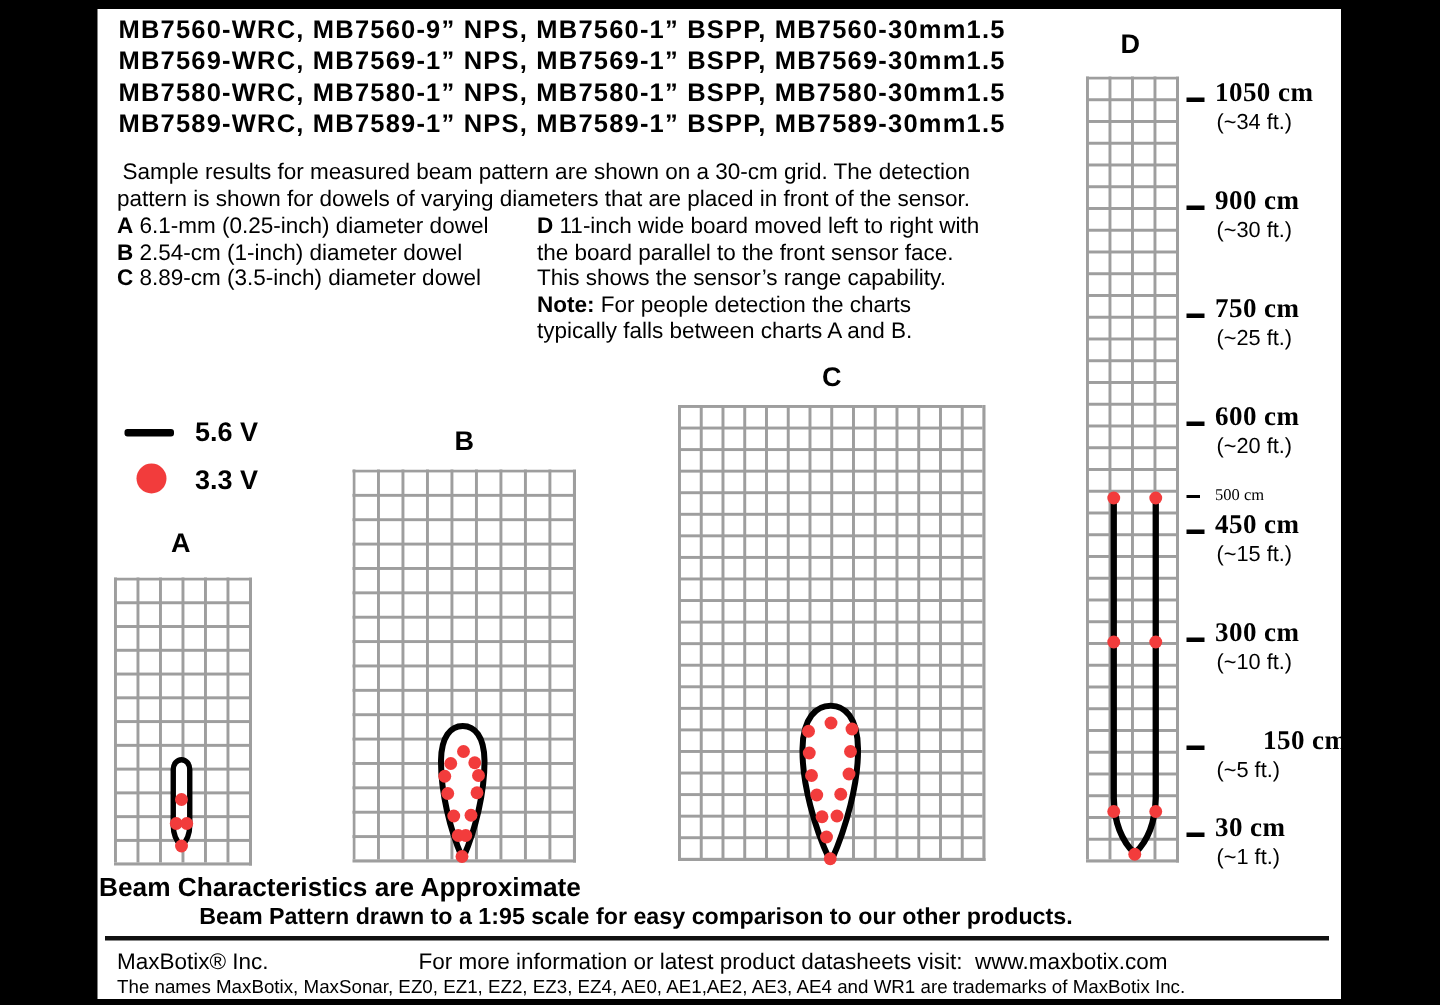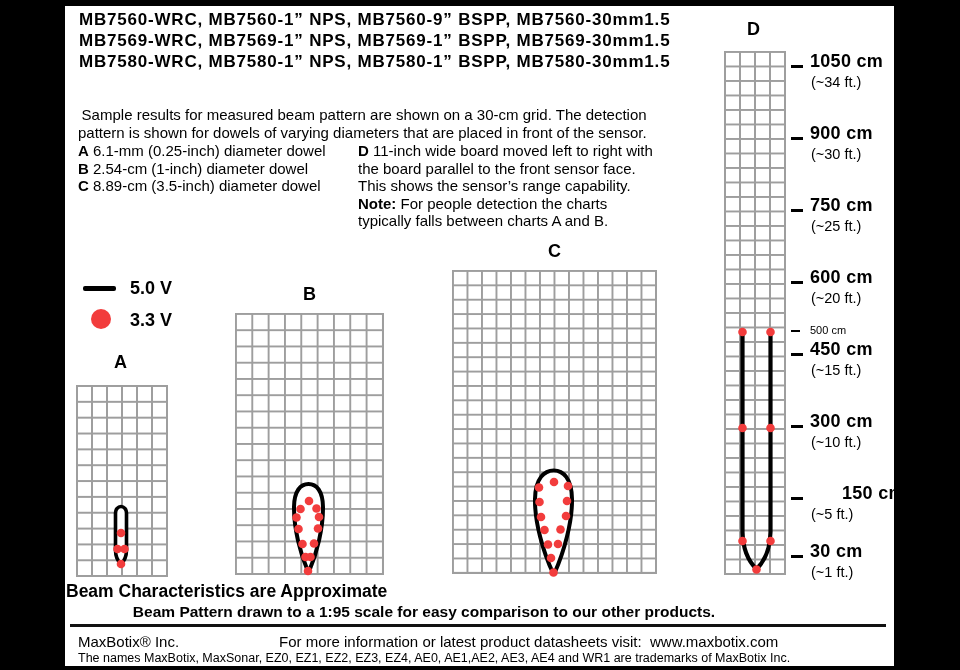--- a/index.html
+++ b/index.html
@@ -14,39 +14,40 @@
   #legend-line-swatch{left:83px;top:286px;width:33px;height:5px;background:#000;border-radius:2px;}
   #legend-dot-swatch{left:91px;top:309px;width:20px;height:20px;border-radius:50%;}
   .legend-label{font-weight:bold;font-size:18px;white-space:nowrap;}
   .chart-label{position:absolute;font-weight:bold;font-size:18px;z-index:4;}
   .grid{position:absolute;z-index:1;background-color:#fff;
         background-image:linear-gradient(to right,#9e9e9e 2px,transparent 2px),
                          linear-gradient(to bottom,#9e9e9e 2px,transparent 2px);
         border-right:2px solid #9e9e9e;border-bottom:2px solid #9e9e9e;}
   #beam-layer{position:absolute;left:0;top:0;z-index:3;pointer-events:none;}
   .tick{position:absolute;background:#000;z-index:4;}
-  .cm-label{position:absolute;font-weight:bold;font-size:18px;letter-spacing:0.3px;white-space:nowrap;z-index:4;}
+  .cm-label{position:absolute;font-weight:bold;font-size:18px;letter-spacing:0.3px;white-space:nowrap;z-index:4;font-family:Liberation Serif, serif;}
   .cm-label.small{font-weight:normal;font-size:11px;letter-spacing:0;}
   .ft-label{position:absolute;font-size:14.5px;white-space:nowrap;z-index:4;}
   .approx1{left:66px;top:581px;width:714px;text-align:left;font-weight:bold;font-size:17.5px;}
   .approx2{left:66px;top:603px;width:716px;text-align:center;font-weight:bold;font-size:15.5px;}
   #footer-rule{left:70px;top:624px;width:816px;height:3px;background:#111;}
   .footer-main{font-size:15px;white-space:pre;}
   .footer-small{font-size:12.5px;white-space:pre;}
 </style>
 </head>
 <body>
 
 <div id="page">
   <div id="white-panel"></div>
 
   <div class="abs" style="left:79px;top:9px;">
-    <div class="title-line">MB7560-WRC, MB7560-1” NPS, MB7560-9” BSPP, MB7560-30mm1.5</div>
+    <div class="title-line">MB7560-WRC, MB7560-9” NPS, MB7560-1” BSPP, MB7560-30mm1.5</div>
     <div class="title-line">MB7569-WRC, MB7569-1” NPS, MB7569-1” BSPP, MB7569-30mm1.5</div>
     <div class="title-line">MB7580-WRC, MB7580-1” NPS, MB7580-1” BSPP, MB7580-30mm1.5</div>
+    <div class="title-line">MB7589-WRC, MB7589-1” NPS, MB7589-1” BSPP, MB7589-30mm1.5</div>
   </div>
 
   <div class="abs" style="left:78px;top:106px;text-align:right;">
     <div class="para-line">Sample results for measured beam pattern are shown on a 30-cm grid. The detection</div>
     <div class="para-line">pattern is shown for dowels of varying diameters that are placed in front of the sensor.</div>
   </div>
 
   <div class="abs" style="left:78px;top:142px;">
     <div class="list-line"><b>A</b> <span>6.1-mm (0.25-inch) diameter dowel</span></div>
     <div class="list-line"><b>B</b> <span>2.54-cm (1-inch) diameter dowel</span></div>
@@ -55,21 +56,21 @@
 
   <div class="abs" style="left:358px;top:142px;">
     <div class="list-line"><b>D</b> <span>11-inch wide board moved left to right with</span></div>
     <div class="list-line">the board parallel to the front sensor face.</div>
     <div class="list-line">This shows the sensor’s range capability.</div>
     <div class="list-line"><b>Note:</b> <span>For people detection the charts</span></div>
     <div class="list-line">typically falls between charts A and B.</div>
   </div>
 
   <div class="abs" id="legend-line-swatch"></div>
-  <div class="abs legend-label" style="left:130px;top:278px;">5.0 V</div>
+  <div class="abs legend-label" style="left:130px;top:278px;">5.6 V</div>
   <div class="abs" id="legend-dot-swatch" style="background: rgb(242, 60, 60);"></div>
   <div class="abs legend-label" style="left:130px;top:310px;">3.3 V</div>
 
   <div id="charts-layer">
       <div class="grid" style="left: 76px; top: 385px; width: 90px; height: 190.2px; background-size: 15px 15.85px;"></div>
       <div class="chart-label" style="left: 114px; top: 352px;">A</div>
       <div class="grid" style="left: 235px; top: 313px; width: 146.97px; height: 260px; background-size: 16.33px 16.25px;"></div>
       <div class="chart-label" style="left: 303px; top: 284px;">B</div>
       <div class="grid" style="left: 452px; top: 270px; width: 203px; height: 301.98px; background-size: 14.5px 14.38px;"></div>
       <div class="chart-label" style="left: 548px; top: 241px;">C</div>

